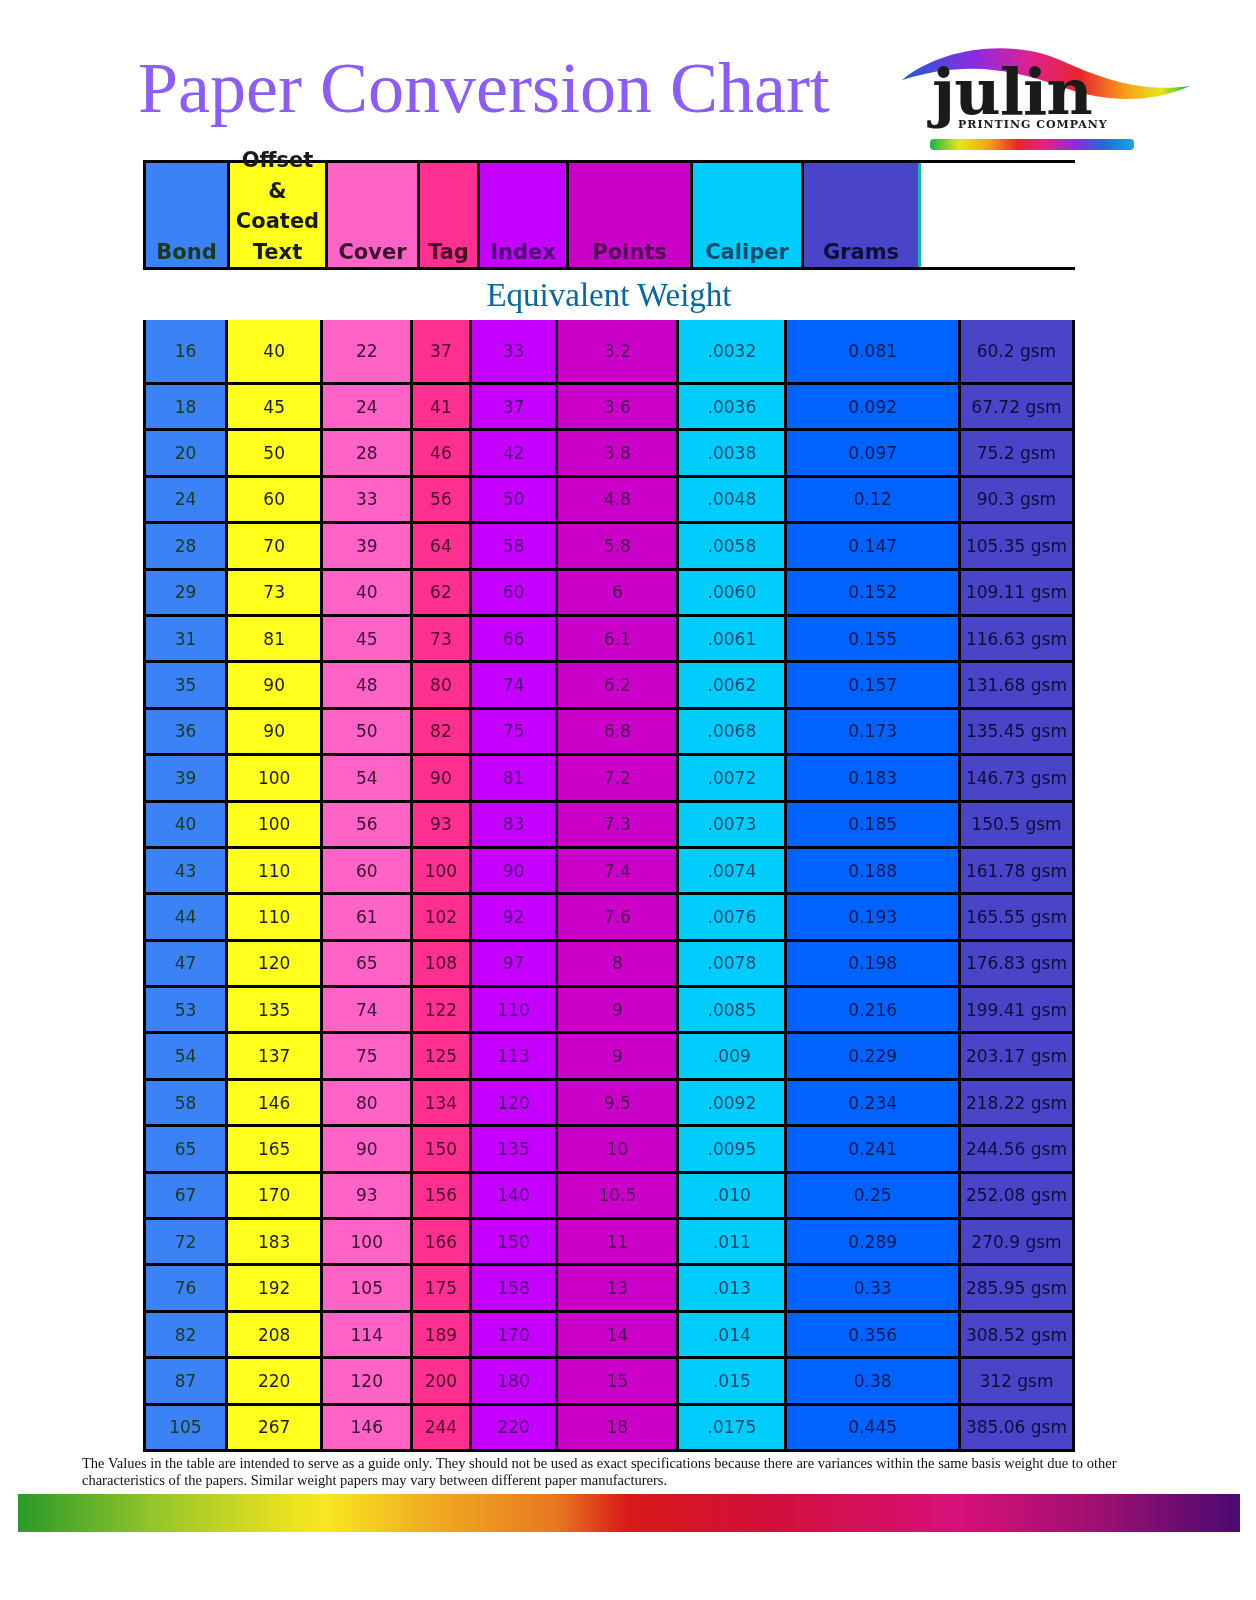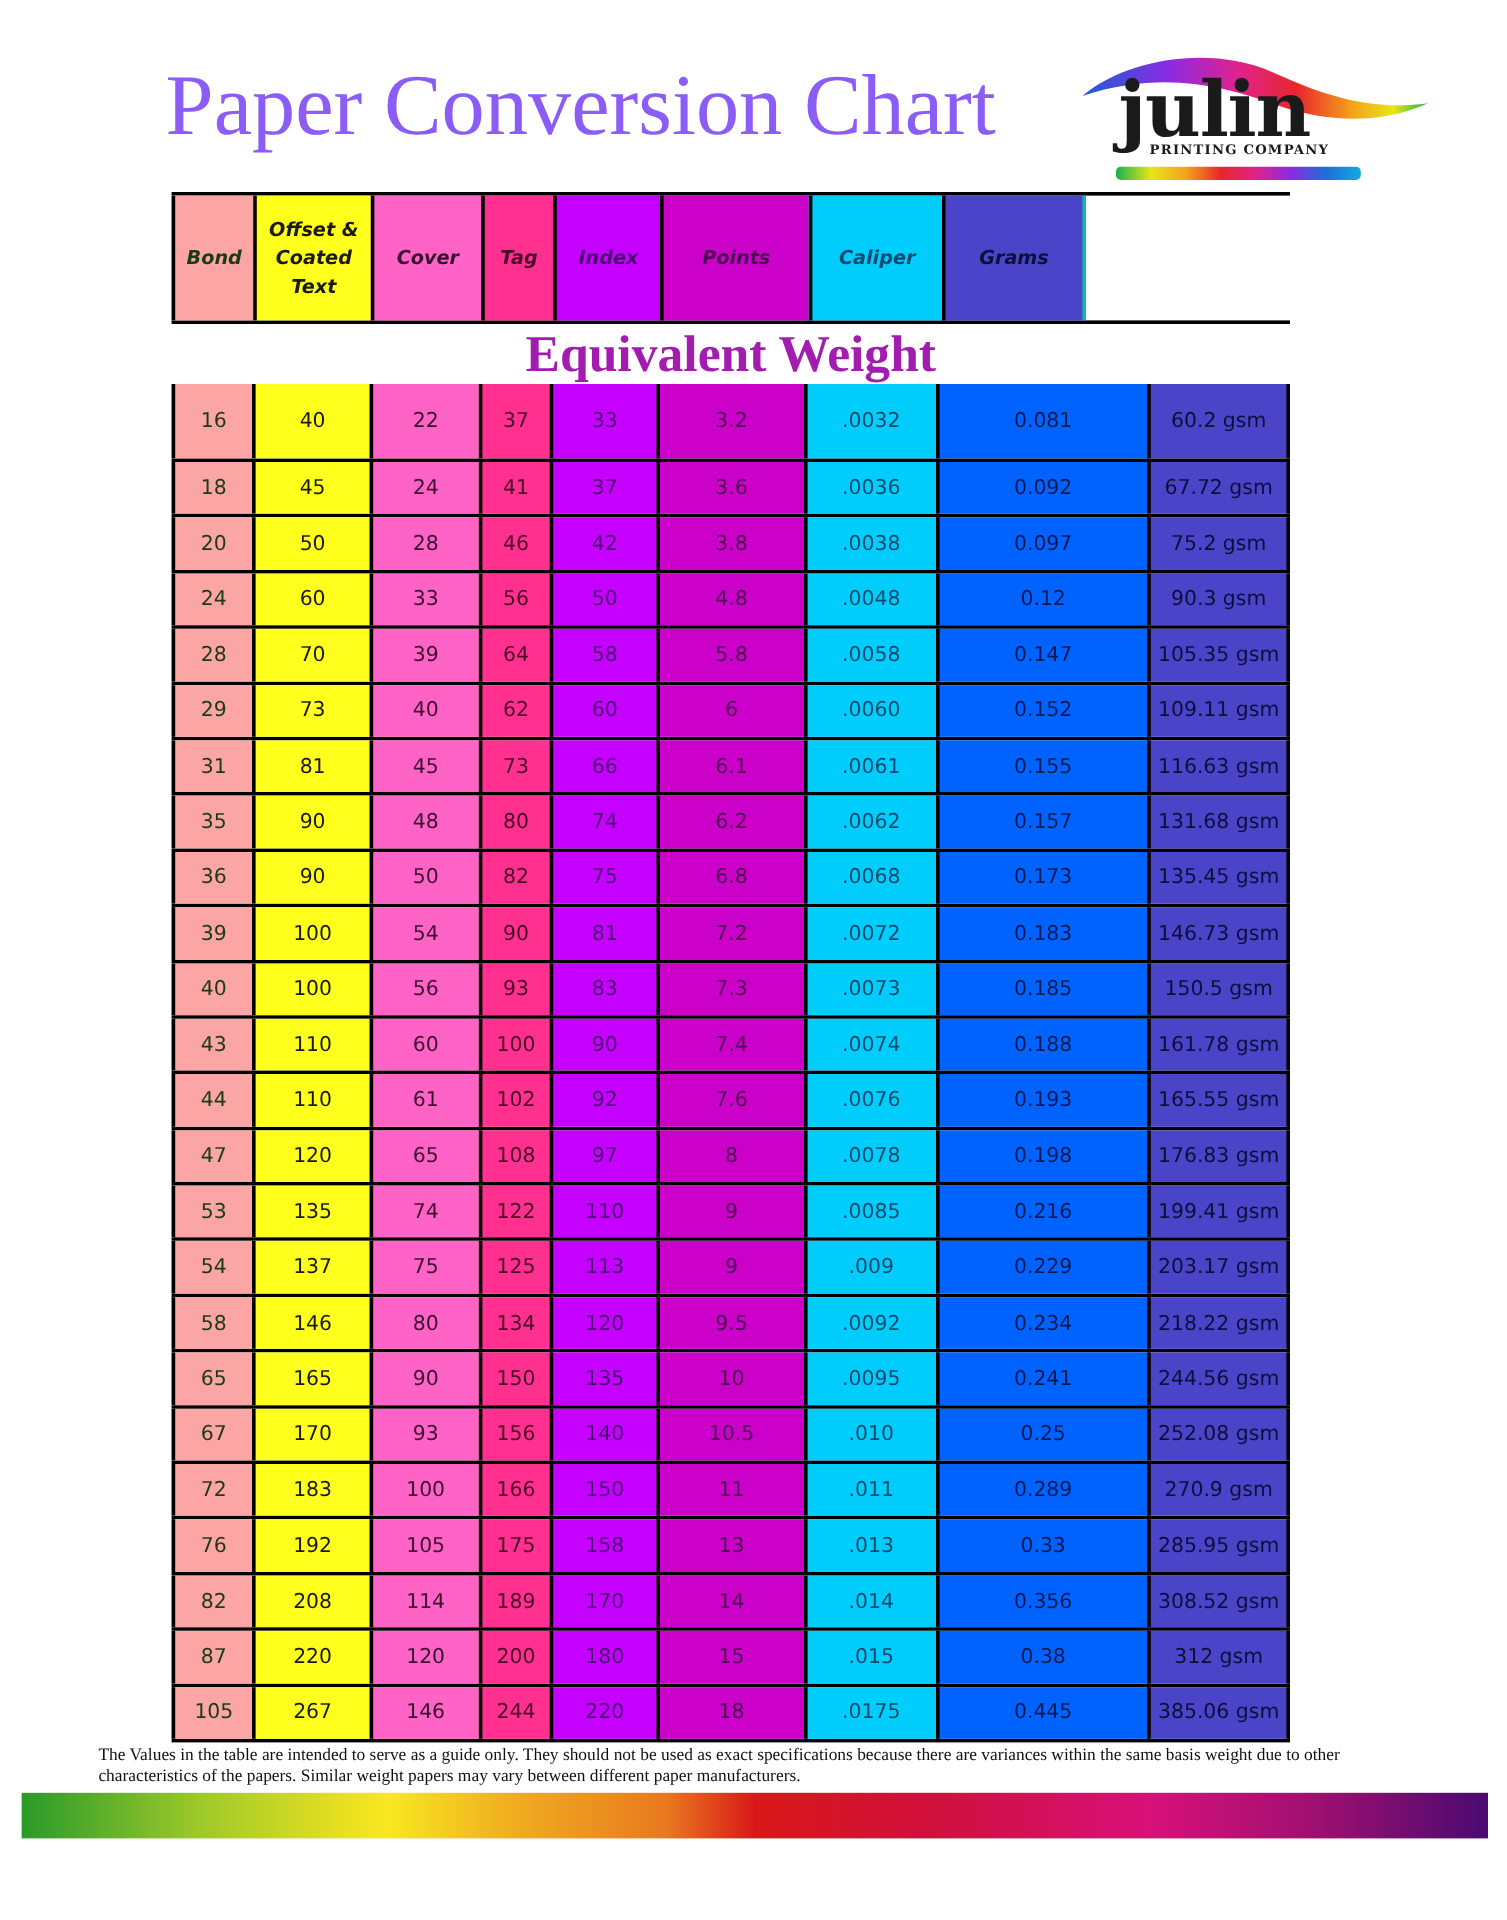--- a/index.html
+++ b/index.html
@@ -7,29 +7,29 @@
   .title { position:absolute; left:138px; top:52px; font-family:"Liberation Serif", serif; font-size:72px; color:#8b5cf6; letter-spacing:0px; white-space:nowrap; line-height:1; }
   .logo { position:absolute; left:900px; top:38px; width:300px; height:120px; }
   .logo svg { position:absolute; left:0; top:0; }
   .logo-word { position:absolute; left:32px; top:22px; font-family:"DejaVu Serif", serif; font-weight:bold; font-size:64px; color:#1a1a1a; letter-spacing:-1px; line-height:1; }
   .logo-sub { position:absolute; left:58px; top:80px; font-family:"DejaVu Serif", serif; font-weight:bold; font-size:11px; color:#1a1a1a; letter-spacing:1px; white-space:nowrap; }
   .logo-bar { position:absolute; left:30px; top:101px; width:204px; height:11px; border-radius:4px;
     background:linear-gradient(90deg,#19b24a,#e6e61a,#f5a21a,#e8262c,#e0228c,#8a2be2,#1e6fd9,#15a8e0); }
 
   .table { position:absolute; left:143px; top:160px; width:932px; }
   .hdr { display:flex; height:110px; border-top:3px solid #000; border-bottom:3px solid #000; box-sizing:border-box; }
-  .hcell { box-sizing:border-box; border-left:3px solid #000; display:flex; align-items:center; justify-content:center; text-align:center; font-family:"DejaVu Sans", sans-serif; font-weight:bold; font-size:16px; line-height:1.45; color:#111;font-style:italic; }
+  .hcell { box-sizing:border-box; border-left:3px solid #000; display:flex; align-items:flex-end; justify-content:center; text-align:center; font-family:"DejaVu Sans", sans-serif; font-weight:bold; font-size:21px; line-height:1.45; color:#111; }
   .hcell:last-child { border-right:3px solid #14b8a6; }
-  .equiv { height:50px; display:flex; align-items:center; justify-content:center; font-family:"Liberation Serif", serif; font-size:43px; color:#a21caf; padding-left:0px;font-weight:bold; }
+  .equiv { height:50px; display:flex; align-items:center; justify-content:center; font-family:"Liberation Serif", serif; font-size:33px; color:#0369a1; padding-left:0px; }
   .rows { border-top:0; }
   .row { display:flex; box-sizing:border-box; border-bottom:3px solid #000; }
   .cell { box-sizing:border-box; border-left:3px solid #000; display:flex; align-items:center; justify-content:center; font-family:"DejaVu Sans", sans-serif; font-size:17px; }
   .cell:last-child { border-right:3px solid #000; }
 
-  .c0 { width:68px; background:#fca5a5; color:#1a3a1a; }
+  .c0 { width:84px; background:#3b82f6; color:#1a3a1a; }
   .c1 { width:98px; background:#ffff1e; color:#1a1a1a; }
   .c2 { width:92px; background:#ff63c5; color:#3a1030; }
   .c3 { width:60px; background:#ff308f; color:#4a0a28; }
   .c4 { width:89px; background:#c600ff; color:#4a0a70; }
   .c5 { width:124px; background:#cb00c9; color:#4a0a50; }
   .c6 { width:111px; background:#00cdfb; color:#0c4a6e; }
   .c7 { width:178px; background:#0062ff; color:#0a1a50; }
   .c8 { width:120px; background:#4a45c8; color:#0e0e3a; }
 
   .note { position:absolute; left:82px; top:1455px; width:1100px; font-family:"Liberation Serif", serif; font-size:14.5px; line-height:17px; color:#111; }

